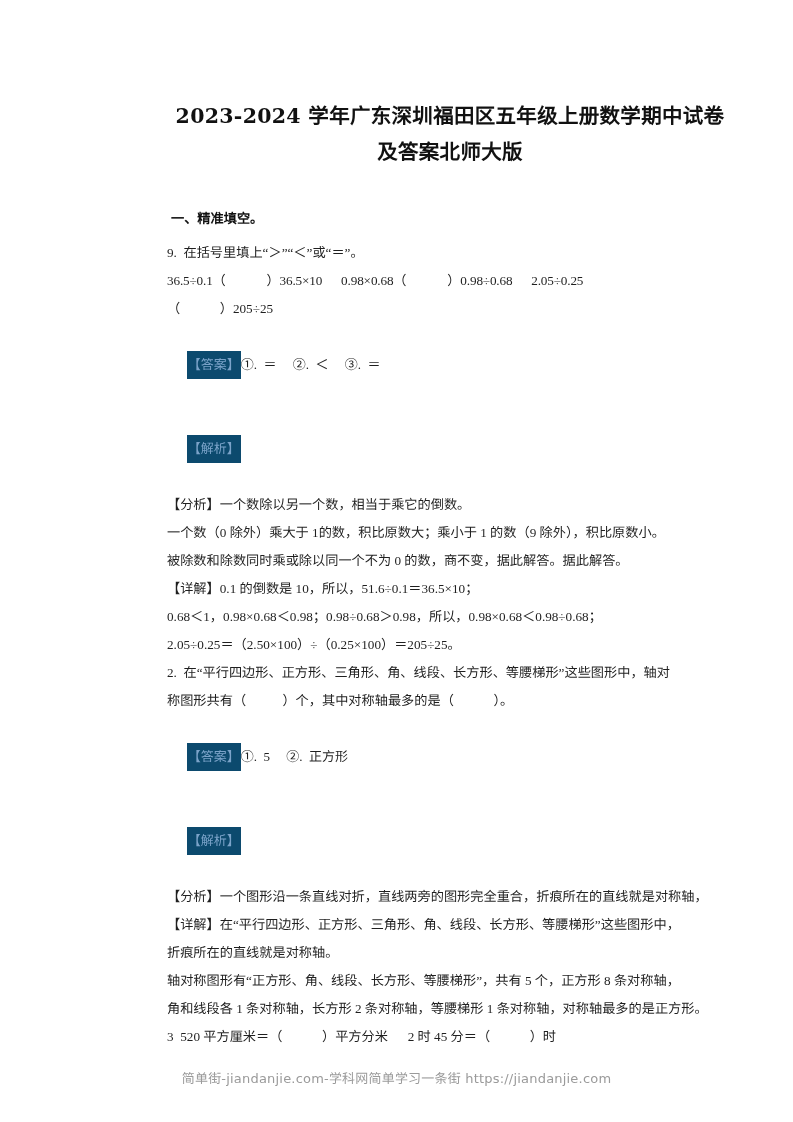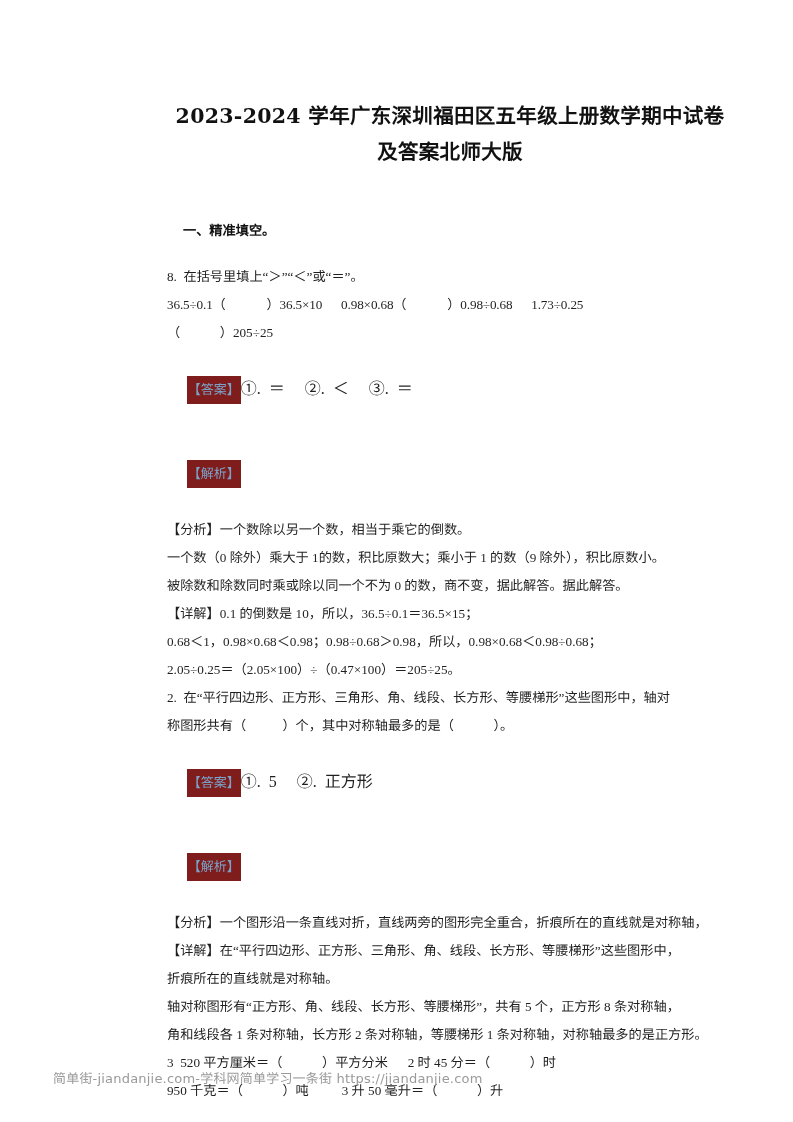--- a/index.html
+++ b/index.html
@@ -36,21 +36,21 @@
     font-size: 20.5px;
     font-weight: 700;
     line-height: 36px;
     text-align: center;
     letter-spacing: 0.3px;
     color: #111111;
   }
 
   
   .section-heading {
-    margin: 16px;
+    margin: 4px;
     padding-top: 31px;
     font-family: "DejaVu Serif", "Liberation Serif", serif;
     font-size: 13.2px;
     font-weight: 700;
     line-height: 28px;
     color: #111111;
   }
 
   
   .line {
@@ -69,93 +69,92 @@
   }
 
   
   .tag-row {
     font-size: 13.2px;
     line-height: 28px;
     white-space: pre;
   }
   .tag {
     display: inline-block;
-    background: #7f1d1d;
+    background: #0c4a6e;
     color: #7ba3c9;
     padding: 0 1px;
     font-size: 13px;
   }
   .tag-values {
     color: #1f1f1f;
-    font-size: 16px;
+    font-size: 13px;
   }
 
   
   .footer {
     position: absolute;
     left: 0;
     right: 0;
     top: 1068px;
-    text-align: left;
+    text-align: center;
     font-family: "DejaVu Sans", "Liberation Sans", sans-serif;
     font-size: 13px;
     color: #9a9a9a;
     letter-spacing: 0.2px;
   }
 </style>
 </head>
 <body>
 
 <div class="page">
   <div class="content">
 
     <h1 class="doc-title">2023-2024 学年广东深圳福田区五年级上册数学期中试卷及答案北师大版</h1>
 
     <div class="section-heading">一、精准填空。</div>
 
-    <div class="line q">8.  在括号里填上“＞”“＜”或“＝”。</div>
+    <div class="line q">9.  在括号里填上“＞”“＜”或“＝”。</div>
 
-    <div class="line tight">36.5÷0.1（             ）36.5×10      0.98×0.68（             ）0.98÷0.68      1.73÷0.25</div>
+    <div class="line tight">36.5÷0.1（             ）36.5×10      0.98×0.68（             ）0.98÷0.68      2.05÷0.25</div>
 
     <div class="line">（            ）205÷25</div>
 
     <div class="tag-row">
       <span class="tag">【答案】</span><span class="tag-values">①.  ＝     ②.  ＜     ③.  ＝</span>
     </div>
 
     <div class="tag-row">
       <span class="tag">【解析】</span>
     </div>
 
     <div class="line">【分析】一个数除以另一个数，相当于乘它的倒数。</div>
     <div class="line">一个数（0 除外）乘大于 1的数，积比原数大；乘小于 1 的数（9 除外），积比原数小。</div>
     <div class="line">被除数和除数同时乘或除以同一个不为 0 的数，商不变，据此解答。据此解答。</div>
-    <div class="line">【详解】0.1 的倒数是 10，所以，36.5÷0.1＝36.5×15；</div>
+    <div class="line">【详解】0.1 的倒数是 10，所以，51.6÷0.1＝36.5×10；</div>
     <div class="line">0.68＜1，0.98×0.68＜0.98；0.98÷0.68＞0.98，所以，0.98×0.68＜0.98÷0.68；</div>
-    <div class="line">2.05÷0.25＝（2.05×100）÷（0.47×100）＝205÷25。</div>
+    <div class="line">2.05÷0.25＝（2.50×100）÷（0.25×100）＝205÷25。</div>
 
     <div class="line">2.  在“平行四边形、正方形、三角形、角、线段、长方形、等腰梯形”这些图形中，轴对</div>
     <div class="line">称图形共有（           ）个，其中对称轴最多的是（            ）。</div>
 
     <div class="tag-row">
       <span class="tag">【答案】</span><span class="tag-values">①.  5     ②.  正方形</span>
     </div>
 
     <div class="tag-row">
       <span class="tag">【解析】</span>
     </div>
 
     <div class="line">【分析】一个图形沿一条直线对折，直线两旁的图形完全重合，折痕所在的直线就是对称轴，</div>
     <div class="line">【详解】在“平行四边形、正方形、三角形、角、线段、长方形、等腰梯形”这些图形中，</div>
     <div class="line">折痕所在的直线就是对称轴。</div>
     <div class="line">轴对称图形有“正方形、角、线段、长方形、等腰梯形”，共有 5 个，正方形 8 条对称轴，</div>
     <div class="line">角和线段各 1 条对称轴，长方形 2 条对称轴，等腰梯形 1 条对称轴，对称轴最多的是正方形。</div>
 
     <div class="line">3  520 平方厘米＝（            ）平方分米      2 时 45 分＝（            ）时</div>
-    <div class="line">950 千克＝（            ）吨          3 升 50 毫升＝（            ）升</div>
 
     <div class="tag-row">
       
     </div>
 
   </div>
 
   <div class="footer">简单街-jiandanjie.com-学科网简单学习一条街 https://jiandanjie.com</div>
 </div>
 

